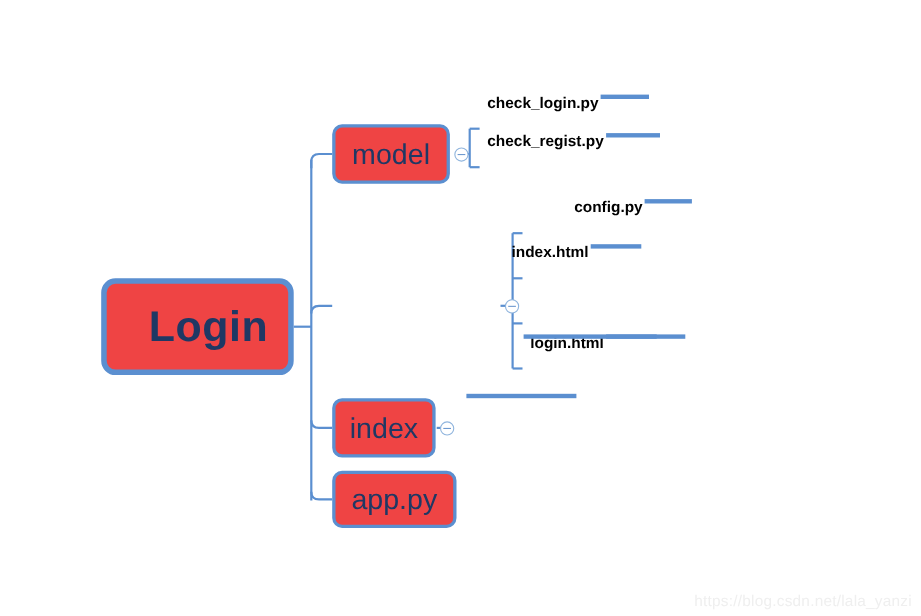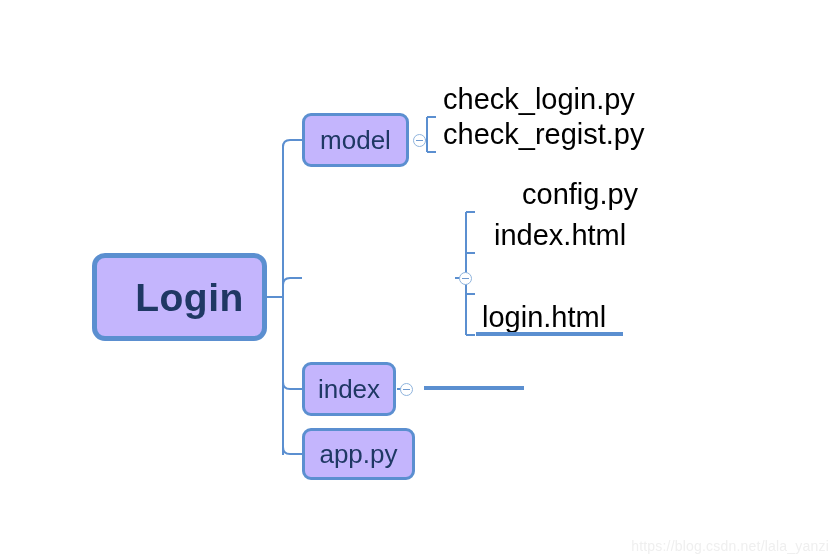--- a/index.html
+++ b/index.html
@@ -21,21 +21,21 @@
     top: 0;
     width: 837px;
     height: 560px;
     pointer-events: none;
   }
 
   
   .node {
     position: absolute;
     box-sizing: border-box;
-    background: #c4b5fd;
+    background: #ef4444;
     border: 3px solid #5b8fd0;
     border-radius: 9px;
     color: #1f3864;
     display: flex;
     align-items: center;
     justify-content: center;
     text-align: center;
     line-height: 1;
     white-space: nowrap;
   }
@@ -50,26 +50,27 @@
   .node.branch {
     font-size: 26px;
     font-weight: normal;
   }
 
   
   .leaf {
     position: absolute;
     box-sizing: border-box;
     color: #000000;
-    font-size: 29px;
+    font-size: 14px;
     line-height: 1;
     white-space: nowrap;
     display: flex;
-    flex-direction: column;
+    flex-direction: row;
     justify-content: flex-end;
+    font-weight: bold;
   }
   .leaf .leaf-label {
     padding: 0 2px 4px 6px;
   }
   .leaf .leaf-rule {
     height: 4px;
     background: #5b8fd0;
     width: 100%;
   }
 
@@ -158,21 +159,21 @@
     <span class="leaf-label">check_regist.py</span>
     <span class="leaf-rule"></span>
   </div>
 
   <div class="toggle" style="left:459px; top:272px;"></div>
 
   <div class="leaf" style="left:476px; top:181px; width:113px; height:32px;margin-left:40px;">
     <span class="leaf-label">config.py</span>
     <span class="leaf-rule"></span>
   </div>
-  <div class="leaf" style="left:488px; top:222px; width:124px; height:32px;text-align:right;">
+  <div class="leaf" style="left:459px; top:222px; width:124px; height:32px;text-align:right;">
     <span class="leaf-label">index.html</span>
     <span class="leaf-rule"></span>
   </div>
   <div class="leaf" style="left:476px; top:263px; width:121px; height:32px;margin-top:41px;">
     <span class="leaf-label">login.html</span>
     <span class="leaf-rule"></span>
   </div>
   <div class="leaf" style="left:476px; top:304px; width:147px; height:32px;">
     <span class="leaf-rule"></span>
   </div>

